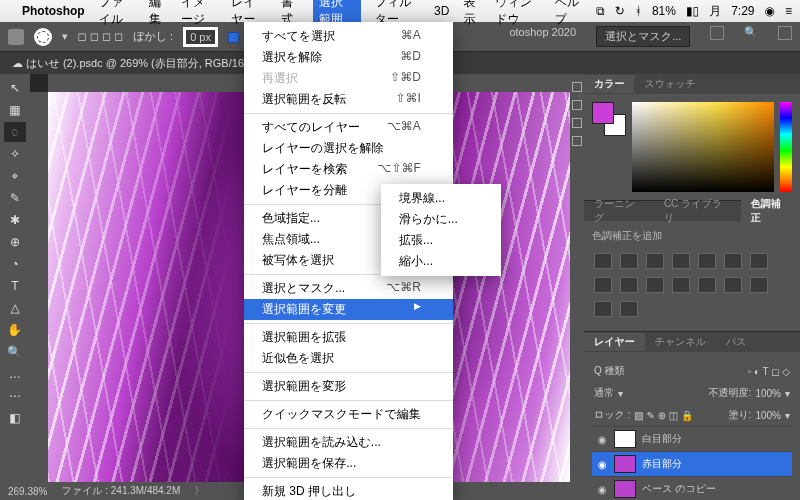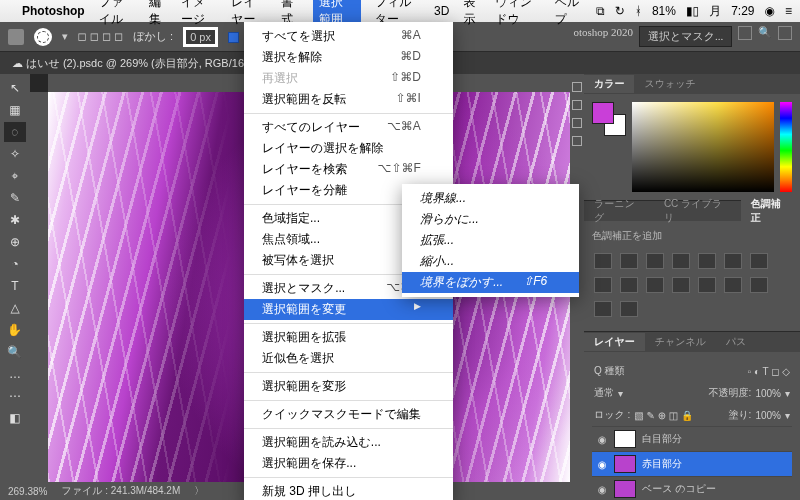--- a/index.html
+++ b/index.html
@@ -13,21 +13,21 @@
   .mac-menubar .active { background: #2f6fe0; color: #fff; padding: 2px 6px; border-radius: 0; }
   
   
   .options-bar { height: 30px; background: #535353; display: flex; align-items: center; padding: 0 8px; gap: 10px; border-bottom: 1px solid #2a2a2a; }
   .options-bar .home { width: 16px; height: 16px; background: #888; border-radius: 2px; }
   .options-bar .label { color: #ddd; }
   .options-bar .field { background: #3a3a3a; border: 3px solid #ffffff; padding: 1px 4px; min-width: 26px; text-align: center; }
   .options-bar .chk { width: 11px; height: 11px; background: #2f6fe0; display: inline-block; vertical-align: middle; margin-right: 4px; border:1px solid #1a4aa0;}
   .options-bar .tool-icn { width:18px;height:18px;background:#fff;border-radius:50%;display:inline-block;position:relative;}
   .options-bar .tool-icn::after{content:"";position:absolute;inset:3px;border:1px dashed #444;border-radius:50%;}
-  .options-bar .right-cluster{margin-left:auto;display:flex;gap:6px;font-family:Liberation Serif, serif;}
+  .options-bar .right-cluster{margin-left:auto;display:flex;gap:20px;}
   .options-bar .pane{background:#3a3a3a;border:1px solid #222;padding:2px 8px;}
   .options-bar .wsicn{width:14px;height:14px;border:1px solid #888;}
   
   .tab-bar { height: 22px; background: #3a3a3a; display: flex; align-items: center; padding: 0 12px; color: #ddd; }
   
   
   .app-body { display: flex; height: calc(500px - 22px - 30px - 22px - 18px); }
   .toolbox { width: 30px; background: #535353; display: flex; flex-direction: column; align-items: center; padding-top: 4px; gap: 2px; }
   .toolbox .tool { width: 22px; height: 20px; display: flex; align-items: center; justify-content: center; color: #ddd; font-size: 12px; }
   .toolbox .tool.active { background: #2a2a2a; }
@@ -79,21 +79,21 @@
   
   .menu { position:absolute; background:#fff; color:#000; box-shadow:0 4px 18px rgba(0,0,0,0.4); font-size:12px; min-width:156px; padding:4px 0; z-index:100;}
   .menu .mi{ display:flex; padding:2px 32px 2px 18px; white-space:nowrap;}
   .menu .mi .sc{ margin-left:auto; padding-left:20px; color:#555;}
   .menu .mi.disabled{ color:#aaa;}
   .menu .mi.hl{ background:#2f6fe0; color:#fff;}
   .menu .mi.hl .sc{color:#fff;}
   .menu .mi.sub::after{content:"▶";margin-left:auto;font-size:9px;padding-left:20px;}
   .menu hr{ border:none;border-top:1px solid #ddd;margin:3px 0;}
   .menu.sel-menu{ top:22px; left:244px; }
-  .menu.sub-menu{ top:184px; left:402px; min-width:120px;font-style:italic;}
+  .menu.sub-menu{ top:184px; left:381px; min-width:120px;}
 </style>
 </head>
 <body>
 
 <div class="mac-menubar">
   <span class="apple"></span>
   <span class="app">Photoshop</span>
   <span>ファイル</span>
   <span>編集</span>
   <span>イメージ</span>
@@ -356,17 +356,13 @@
     </div>
     <div class="mi">
       <span>滑らかに...</span>
     </div>
     <div class="mi">
       <span>拡張...</span>
     </div>
     <div class="mi">
       <span>縮小...</span>
     </div>
-    <div class="mi hl">
-      <span>境界をぼかす...</span>
-      <span class="sc">⇧F6</span>
-    </div>
   </div>
 
 </body></html>

